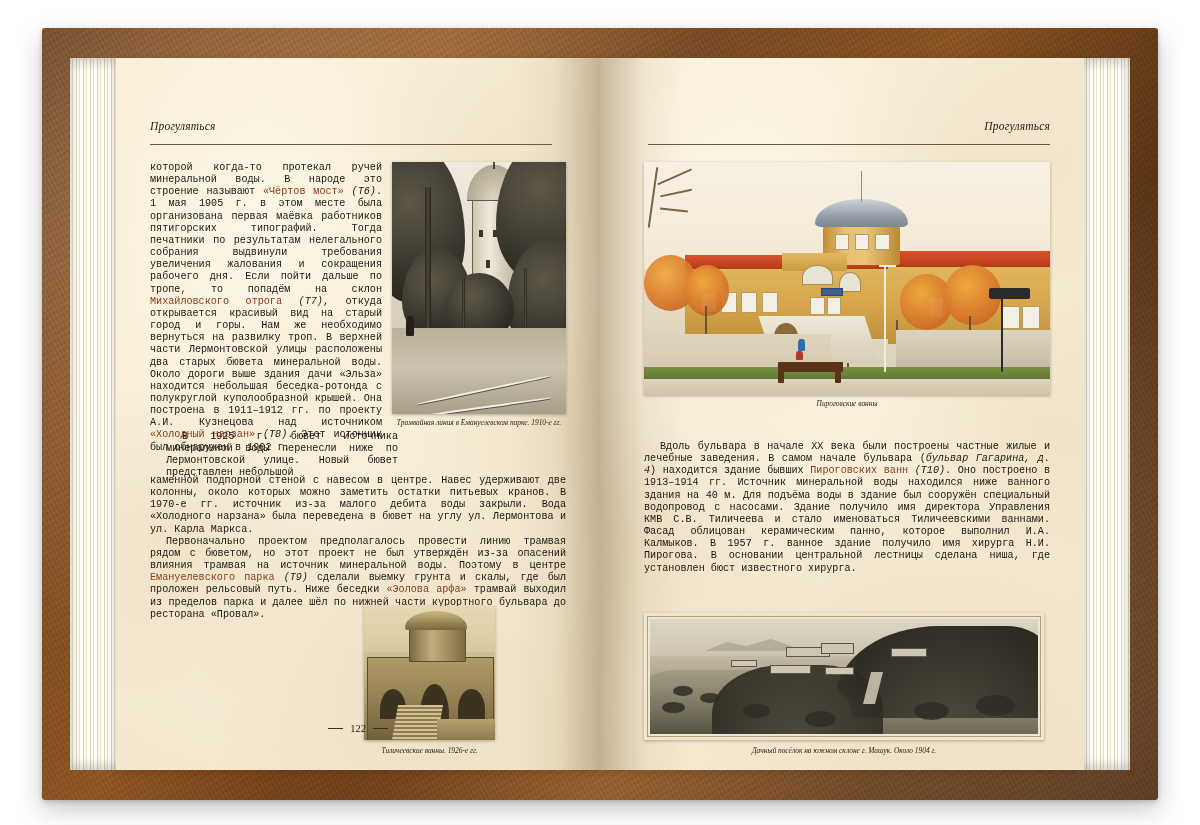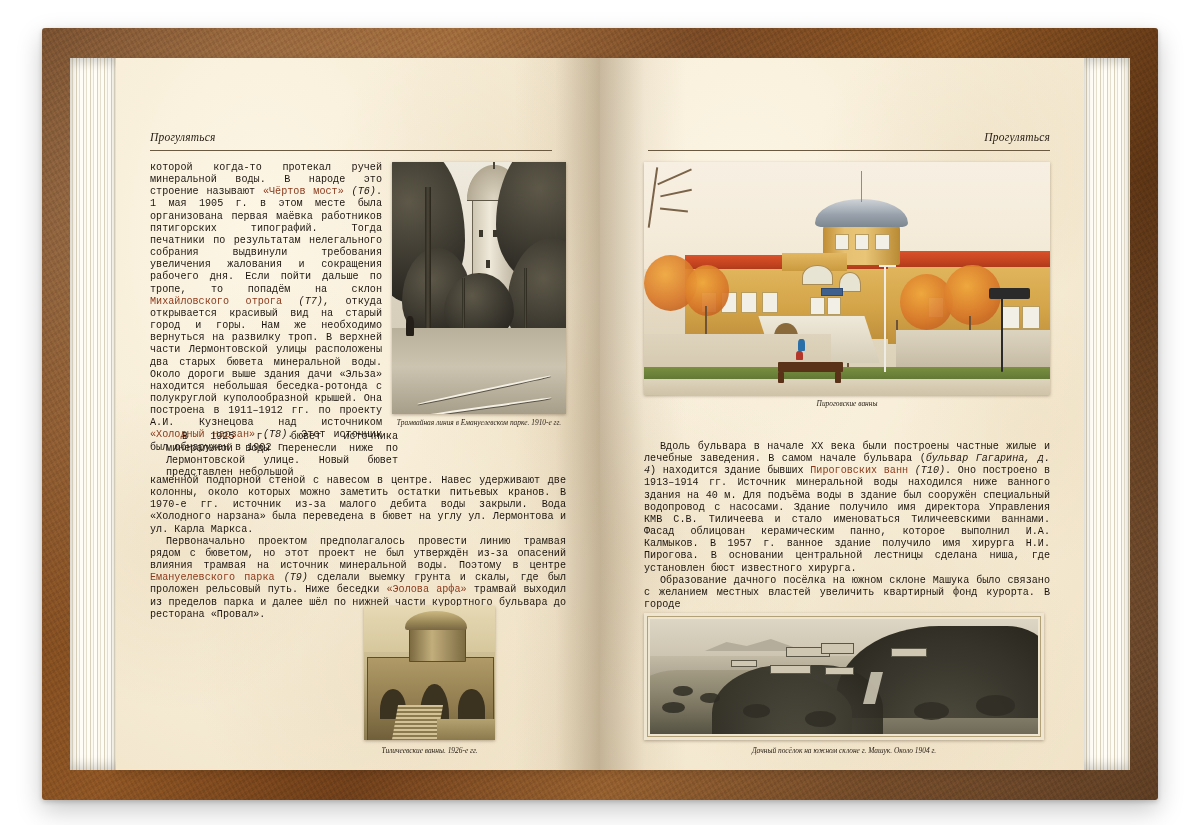--- a/index.html
+++ b/index.html
@@ -81,22 +81,22 @@
     background:linear-gradient(270deg, rgba(120,90,50,0) 0%, rgba(125,95,55,.07) 48%, rgba(105,78,42,.34) 100%);
     pointer-events:none;
   }
   
   .page.left:before, .page.right:before{}
 
   .page-inner{position:relative;z-index:3;height:100%;}
 
   
   .runhead{
-    position:absolute;top:68px;height:22px;
-    display:flex;align-items:center;
+    position:absolute;top:62px;height:22px;
+    display:flex;align-items:flex-start;
   }
   .runhead .rh-text{
     font-style:italic;font-size:11.5px;color:#2a2118;letter-spacing:.2px;
     font-family:"Liberation Serif", serif;white-space:nowrap;
   }
   .runhead .rh-rule{
     position:absolute;left:0;right:0;bottom:-3px;height:1px;background:#6b5a42;
   }
   .page.left .runhead{left:34px;right:48px;justify-content:flex-start;}
   .page.right .runhead{left:48px;right:34px;justify-content:flex-end;}
@@ -323,20 +323,25 @@
               <div class="t-dome" style="left:31%;top:4%;width:48%;height:14%;"></div>
               <div class="t-arch" style="left:43%;top:58%;width:22%;height:42%;"></div>
               <div class="t-arch" style="left:12%;top:62%;width:20%;height:22%;border-radius:50% 50% 0 0/70% 70% 0 0;"></div>
               <div class="t-arch" style="left:72%;top:62%;width:20%;height:22%;border-radius:50% 50% 0 0/70% 70% 0 0;"></div>
               <div class="t-steps" style="left:24%;bottom:0;width:34%;height:26%;"></div>
               <div class="t-wall" style="left:56%;bottom:0;width:44%;height:16%;"></div>
             </div>
             <div class="cap" style="top:140px;">Тиличеевские ванны. 1926-е гг.</div>
           </div>
 
+          <div class="folio">
+            <span class="dash"></span>
+            <span>122</span>
+            <span class="dash"></span>
+          </div>
 
         </div>
       </div>
 
       <div class="page right">
         <div class="page-inner">
 
           <div class="runhead">
             <span class="rh-text">Прогуляться</span>
             <span class="rh-rule"></span>
@@ -406,21 +411,20 @@
               <div class="b-bench" style="left:47%;top:90%;width:1.5%;height:5%;"></div>
 
               <div class="b-fig" style="left:38%;top:76%;width:1.6%;height:5%;background:#2a6fa8;"></div>
               <div class="b-fig" style="left:37.5%;top:81%;width:1.6%;height:4%;background:#b3362a;"></div>
             </div>
             <div class="cap" style="top:237px;">Пироговские ванны</div>
           </div>
 
           <div class="col" style="left:44px;top:383px;width:406px;height:160px;">
             <p class="ind">Вдоль бульвара в начале XX века были построены частные жилые и лечебные заведения. В самом начале бульвара (<span class="ital">бульвар Гагарина, д. 4</span>) находится здание бывших <span class="hl">Пироговских ванн</span> <span class="ital">(Т10)</span>. Оно построено в 1913–1914 гг. Источник минеральной воды находился ниже ванного здания на 40 м. Для подъёма воды в здание был сооружён специальный водопровод с насосами. Здание получило имя директора Управления КМВ С.В. Тиличеева и стало именоваться Тиличеевскими ваннами. Фасад облицован керамическим панно, которое выполнил И.А. Калмыков. В 1957 г. ванное здание получило имя хирурга Н.И. Пирогова. В основании центральной лестницы сделана ниша, где установлен бюст известного хирурга.</p>
-            <p class="ind">Образование дачного посёлка на южном склоне Машука было связано с желанием местных властей увеличить квартирный фонд курорта. В городе</p>
           </div>
 
           <div class="fig" style="left:44px;top:555px;width:400px;height:127px;">
             <div class="frame ph-dacha">
               <div class="d-border"></div>
               <div class="d-img">
                 <div class="d-sky"></div>
                 <div class="d-mtn" style="left:14%;top:16%;width:26%;height:12%;clip-path:polygon(0 100%,22% 34%,42% 62%,66% 12%,100% 100%);"></div>
                 <div class="d-ridge" style="left:48%;top:6%;width:58%;height:80%;border-radius:46% 24% 0 0/78% 58% 0 0;"></div>
                 <div class="d-slope" style="left:-4%;top:44%;width:56%;height:62%;border-radius:20% 46% 0 0/36% 60% 0 0;"></div>

